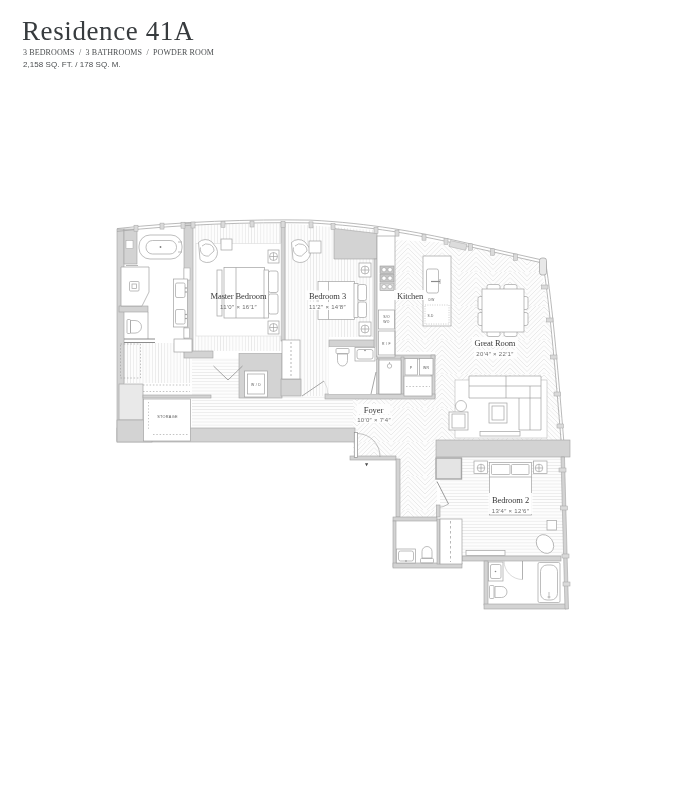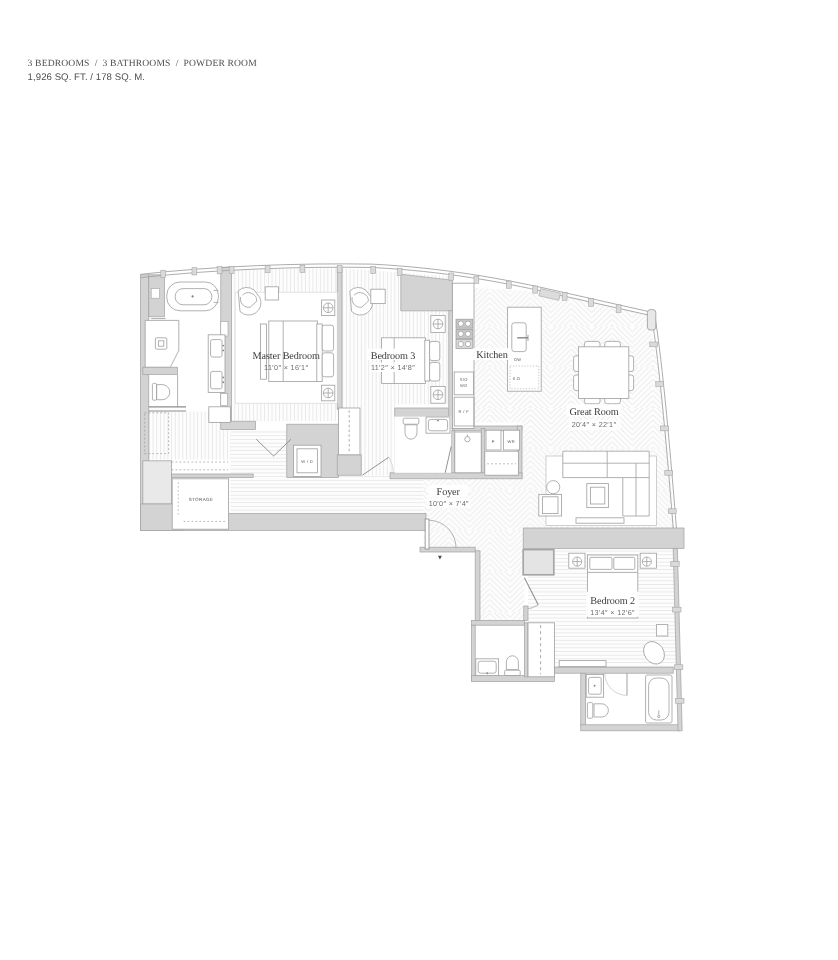--- a/index.html
+++ b/index.html
@@ -18,24 +18,25 @@
 .fx{fill:#ffffff;stroke:#a2a2a2;stroke-width:0.7;}
 .fxn{fill:none;stroke:#a2a2a2;stroke-width:0.7;}
 .glass{fill:none;stroke:#a3a3a3;stroke-width:0.75;}
 .cap{fill:#dadada;stroke:#a5a5a5;stroke-width:0.5;}
 </style>
 </head>
 <body>
 
 <div id="hdr" style="position:absolute;left:22px;top:0;width:400px;height:80px;">
 
+<div id="title">Residence 41A</div>
 
 <div id="sub1">3 BEDROOMS&nbsp; /&nbsp; 3 BATHROOMS&nbsp; /&nbsp; POWDER ROOM</div>
 
-<div id="sub2">1,926 SQ. FT. / 178 SQ. M.</div>
+<div id="sub2">2,158 SQ. FT. / 178 SQ. M.</div>
 </div>
 <svg width="698" height="800" viewBox="0 0 698 800">
 <defs>
 <pattern id="pv" width="3.1" height="12" patternUnits="userSpaceOnUse">
 <rect width="3.1" height="12" fill="#fdfdfd"></rect>
 <line x1="0.3" y1="0" x2="0.3" y2="12" stroke="#e1e1e1" stroke-width="0.7"></line>
 </pattern>
 <pattern id="ph" width="12" height="3.1" patternUnits="userSpaceOnUse">
 <rect width="12" height="3.1" fill="#fdfdfd"></rect>
 <line x1="0" y1="0.3" x2="12" y2="0.3" stroke="#e1e1e1" stroke-width="0.7"></line>

